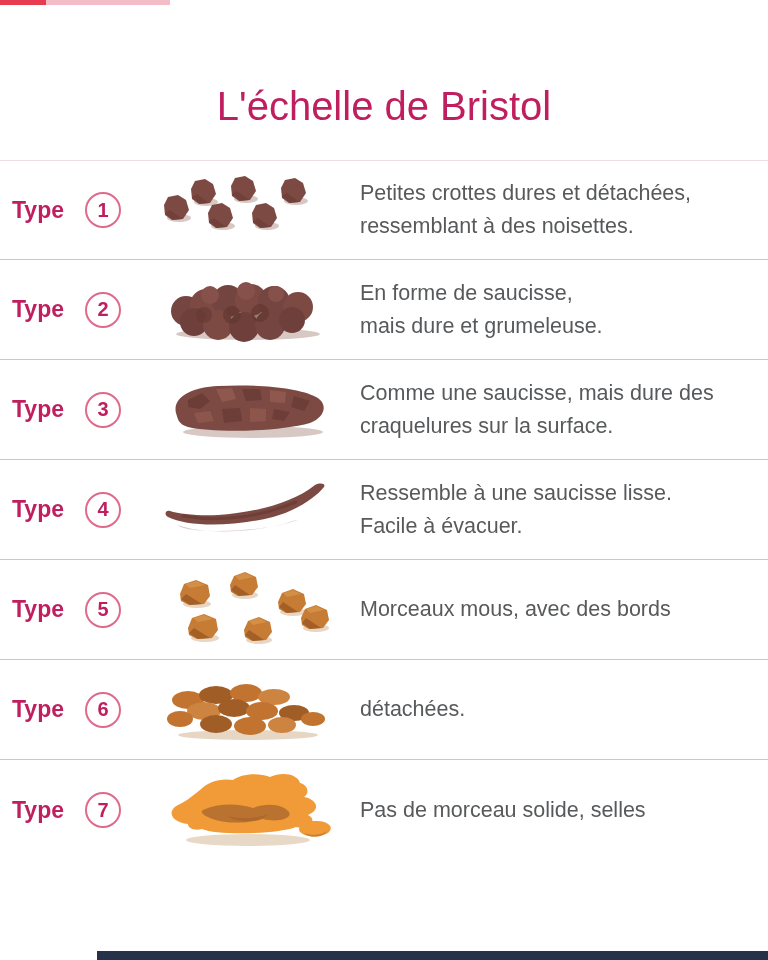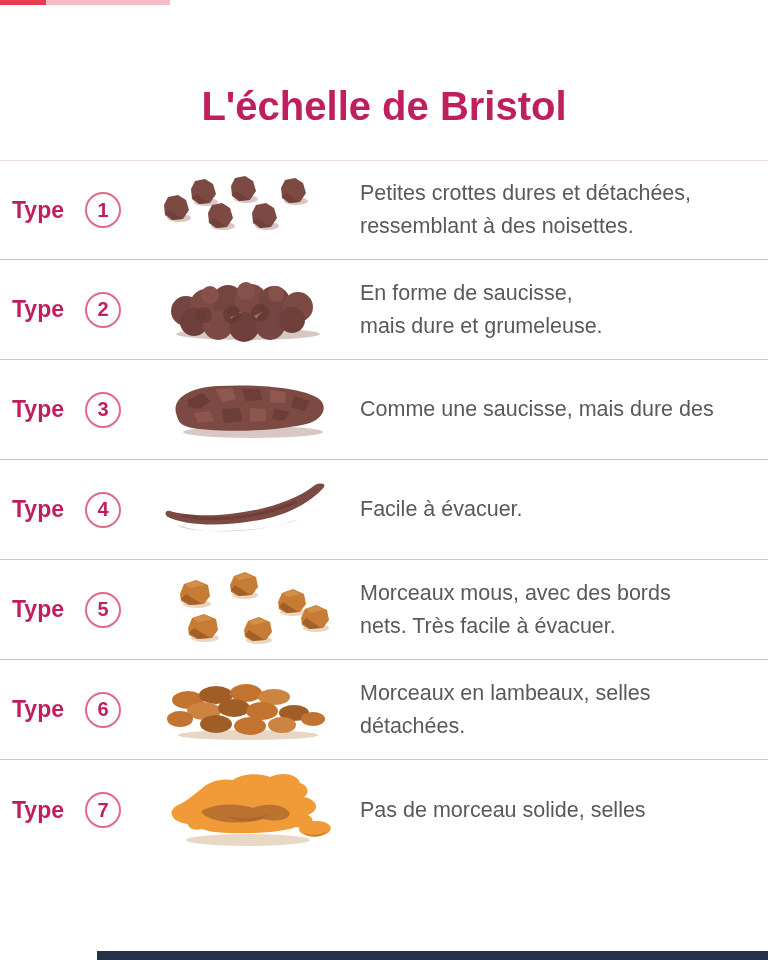--- a/index.html
+++ b/index.html
@@ -9,21 +9,21 @@
     font-family:"Liberation Sans",sans-serif;
     position:relative;overflow:hidden;
   }
   .top-bar{position:absolute;top:0;left:0;height:5px;display:flex;z-index:5;}
   .top-bar .seg-red{width:46px;height:5px;background:#e73b52;}
   .top-bar .seg-pink{width:124px;height:5px;background:#f3bcc6;}
   .bottom-bar{position:absolute;bottom:0;left:97px;width:671px;height:9px;background:#273149;z-index:5;}
 
   .title{
     position:absolute;top:84px;left:0;width:768px;
-    text-align:center;font-size:40px;font-weight:bold;color:#c01f5f;
+    text-align:center;font-size:40px;font-weight:normal;color:#c01f5f;
     letter-spacing:0px;
   }
 
   .rows{position:absolute;top:160px;left:0;width:768px;}
   .row{
     height:100px;display:flex;align-items:center;
     border-bottom:1px solid #e3bcc9;box-sizing:border-box;
   }
   .row.first{border-top:1px solid #f0dde4;}
   .row.last{border-bottom:none;}
@@ -145,36 +145,38 @@
         <path d="M112,15 L128,17 L127,28 L112,27 Z" fill="#8e584f"></path>
         <path d="M136,21 L152,26 L146,36 L133,32 Z" fill="#693a34" opacity="0.8"></path>
         <path d="M36,38 L52,36 L56,46 L40,48 Z" fill="#8e584f" opacity="0.9"></path>
         <path d="M64,34 L82,33 L84,46 L66,48 Z" fill="#693a34" opacity="0.8"></path>
         <path d="M92,33 L108,34 L108,46 L92,47 Z" fill="#8e584f" opacity="0.9"></path>
         <path d="M116,34 L132,37 L126,46 L114,44 Z" fill="#693a34" opacity="0.75"></path>
       </svg>
     </div>
     <div class="desc-col">
       <span>Comme une saucisse, mais dure des</span>
+      <span>craquelures sur la surface.</span>
     </div>
   </div>
 
   <div class="row">
     <div class="type-col">
       <span class="type-label">Type</span>
       <span class="type-circle">4</span>
     </div>
     <div class="illus-col">
       <svg width="180" height="70" viewBox="0 0 180 70">
         <path d="M20,50 C45,60 100,58 135,46 C150,41 120,56 60,56 C35,56 22,53 20,50 Z" fill="#d8c8c4"></path>
         <path d="M10,42 C30,52 75,52 115,42 C140,35 158,22 166,12 C168,9 163,7 157,10 C135,28 95,38 60,40 C40,41 22,39 12,36 C7,35 6,40 10,42 Z" fill="#7d4a43"></path>
         <path d="M25,41 C60,47 100,43 138,27" stroke="#623630" stroke-width="3" fill="none" opacity="0.55" stroke-linecap="round"></path>
       </svg>
     </div>
     <div class="desc-col">
+      <span>Ressemble à une saucisse lisse.</span>
       <span>Facile à évacuer.</span>
     </div>
   </div>
 
   <div class="row">
     <div class="type-col">
       <span class="type-label">Type</span>
       <span class="type-circle">5</span>
     </div>
     <div class="illus-col">
@@ -212,21 +214,20 @@
         <g>
           <ellipse cx="158" cy="57" rx="13" ry="4" fill="#e6d6c3"></ellipse>
           <polygon points="143,47 147,38 158,34 169,39 171,49 165,57 151,58 144,54" fill="#c67c35"></polygon>
           <path d="M144,52 L152,58 L163,57 L148,47 Z" fill="#9d5b24" opacity="0.85"></path>
           <path d="M148,38 L158,35 L166,39 L152,42 Z" fill="#d48f47"></path>
         </g>
       </svg>
     </div>
     <div class="desc-col">
       <span>Morceaux mous, avec des bords</span>
-      <span>nets. Très facile à évacuer.</span>
     </div>
   </div>
 
   <div class="row">
     <div class="type-col">
       <span class="type-label">Type</span>
       <span class="type-circle">6</span>
     </div>
     <div class="illus-col">
       <svg width="180" height="70" viewBox="0 0 180 70">
@@ -240,21 +241,20 @@
         <ellipse cx="104" cy="36" rx="16" ry="9" fill="#c1732f"></ellipse>
         <ellipse cx="136" cy="38" rx="15" ry="8" fill="#a15d26"></ellipse>
         <ellipse cx="22" cy="44" rx="13" ry="8" fill="#c1732f"></ellipse>
         <ellipse cx="58" cy="49" rx="16" ry="9" fill="#a15d26"></ellipse>
         <ellipse cx="92" cy="51" rx="16" ry="9" fill="#c1732f"></ellipse>
         <ellipse cx="124" cy="50" rx="14" ry="8" fill="#cd8440"></ellipse>
         <ellipse cx="155" cy="44" rx="12" ry="7" fill="#c1732f"></ellipse>
       </svg>
     </div>
     <div class="desc-col">
-      <span>Morceaux en lambeaux, selles</span>
       <span>détachées.</span>
     </div>
   </div>
 
   <div class="row last">
     <div class="type-col">
       <span class="type-label">Type</span>
       <span class="type-circle">7</span>
     </div>
     <div class="illus-col">

